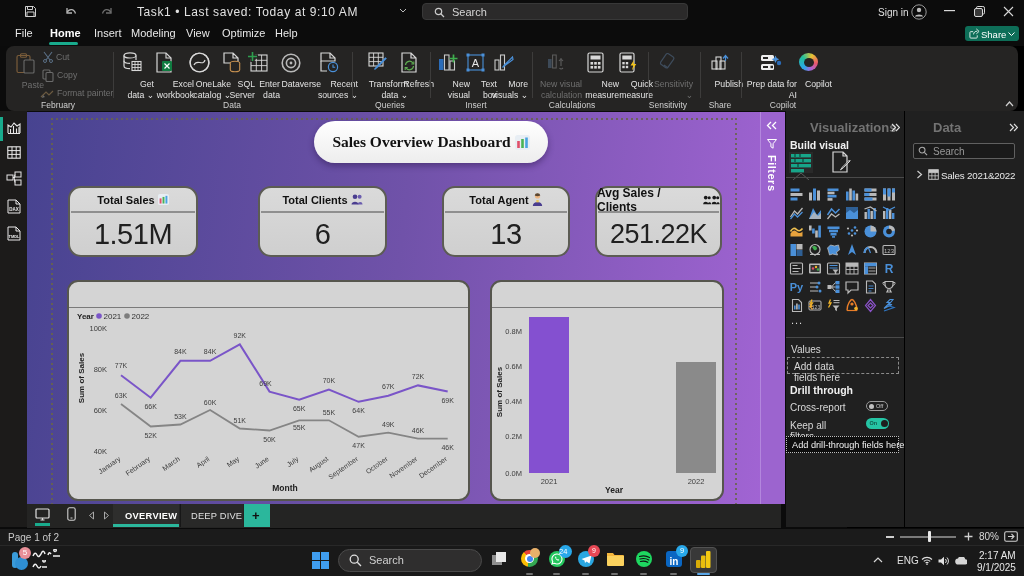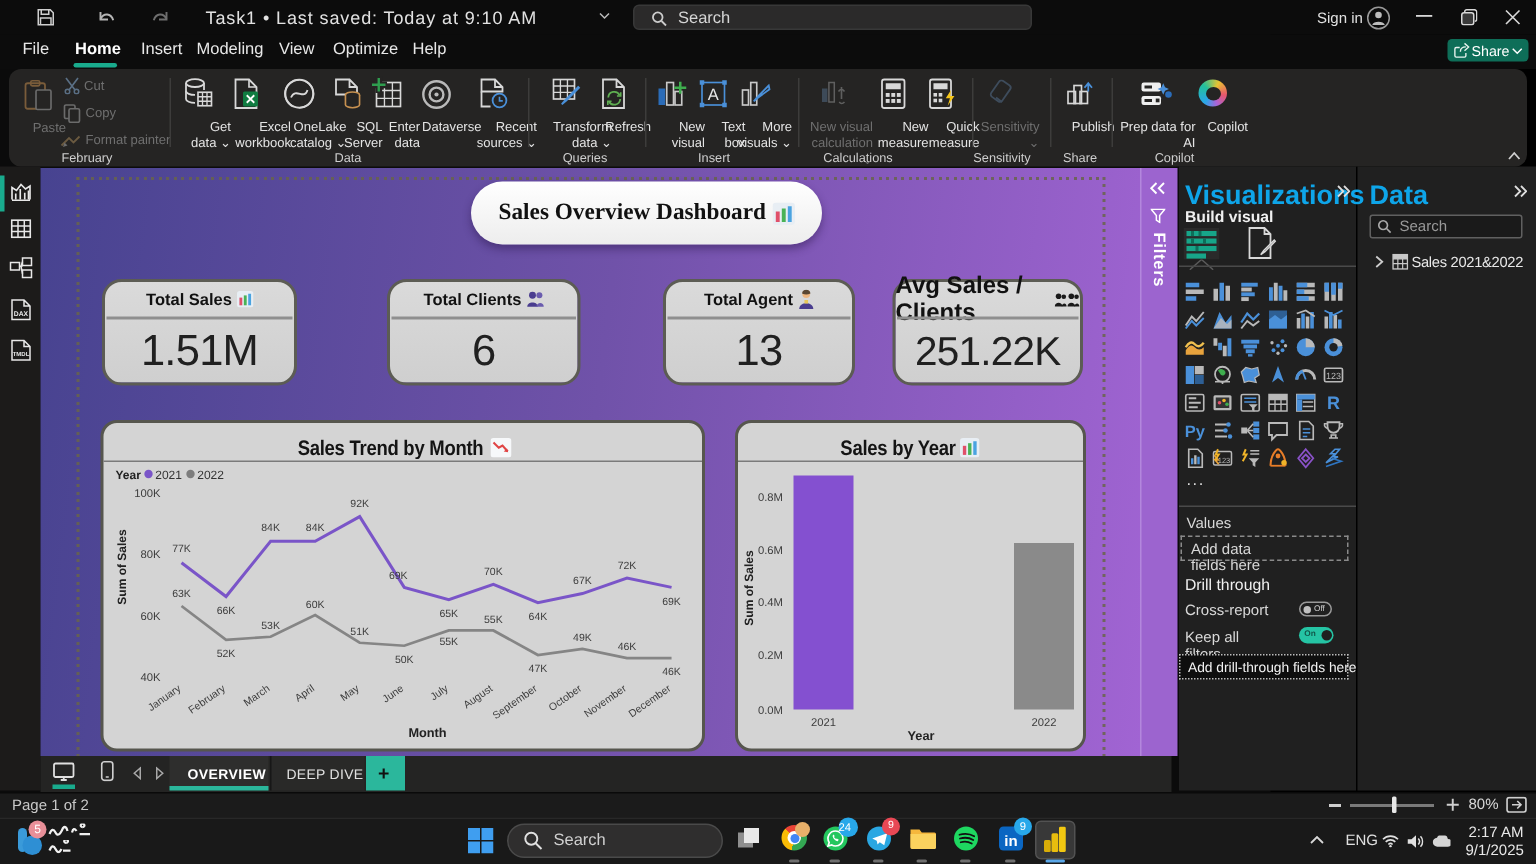--- a/index.html
+++ b/index.html
@@ -46,21 +46,21 @@
   .kpi .div { position:absolute; left:1px; right:1px; top:23px; height:1.5px; background:#8f8f8f; }
   .kpi .val { position:absolute; left:0; right:0; top:25px; height:43px; text-align:center; font-size:29px; color:#202020; line-height:43px; letter-spacing:-0.5px; }
 
   
   .chartcard { position:absolute; top:280px; height:221px; background:#d4d4d4; border:2.5px solid #56564e; border-radius:11px; }
   .chartcard .ttl { position:absolute; left:0; right:0; top:7px; height:18px; display:flex; align-items:center; justify-content:center; gap:3px; font-weight:bold; font-size:14px; color:#141414; }
   .chartcard .ttl span { transform:scaleX(0.88); transform-origin:center; letter-spacing:-0.2px; margin:0 -6px; }
   .chartcard .div { position:absolute; left:0px; right:0px; top:24.5px; height:1.8px; background:#7a7a7a; }
 
   
-  .ptitle { position:absolute; font-size:18px; font-weight:bold; color:#0ea5e9; }
+  .ptitle { position:absolute; font-size:13px; font-weight:bold; color:#737373;margin-left:20px; }
   .psmall { position:absolute; font-size:10px; color:#d8d8d8; }
 
   
   #tabbar { left:27px; top:504px; width:754px; height:23.5px; background:#242423; }
   
   #statusbar { left:0; top:527.5px; width:1024px; height:17.5px; background:#1b1b1b; border-top:1px solid #0a0a0a; }
   
   #taskbar { left:0; top:545px; width:1024px; height:31px; background:#191919; border-top:1px solid #282828; }
 </style>
 </head>
@@ -399,48 +399,40 @@
             <circle cx="5.5" cy="3" r="2.6" fill="#eeb680"></circle>
             <path d="M5.5 0.2 a2.8 2.8 0 0 1 2.8 2.4 a6 6 0 0 1 -5.6 0 a2.8 2.8 0 0 1 2.8 -2.4" fill="#5a4632"></path>
             <path d="M0.8 13 C0.8 7.8 10.2 7.8 10.2 13 z" fill="#4a3d8f"></path>
             <path d="M4.3 7 h2.4 v2.4 h-2.4 z" fill="#e8c75a"></path>
           </svg>
         </div>
         <div class="div"></div>
         <div class="val">13</div>
     </div>
     <div class="kpi" style="left:595px;width:127px">
-      <div class="hdr" style="font-size:16px;gap:1px">
+      <div class="hdr" style="font-size:12px;gap:1px">
           <span>Avg Sales / Clients</span>
           <svg width="17" height="10" viewBox="0 0 20 11">
             <g fill="#1a1a1a">
               <circle cx="3.2" cy="2.6" r="2.2"></circle>
               <path d="M0.2 10.5 C0.2 6.6 6.2 6.6 6.2 10.5 z"></path>
               <circle cx="7.3" cy="2.9" r="1.8"></circle>
               <path d="M5.6 10.5 C6 7.4 9.5 7.4 9.5 10.5 z"></path>
               <circle cx="13.2" cy="2.6" r="2.2"></circle>
               <path d="M10.2 10.5 C10.2 6.6 16.2 6.6 16.2 10.5 z"></path>
               <circle cx="17.3" cy="2.9" r="1.8"></circle>
               <path d="M15.6 10.5 C16 7.4 19.5 7.4 19.5 10.5 z"></path>
             </g>
           </svg>
         </div>
         <div class="div"></div>
         <div class="val" style="font-size:27px">251.22K</div>
     </div>
 
     <div class="chartcard" style="left:67px;width:403px">
-      <div class="ttl">
-          <span>Sales Trend by Month</span>
-          <svg width="14" height="13" viewBox="0 0 14 13">
-            <rect width="14" height="13" rx="2" fill="#f6f8fa"></rect>
-            <path d="M2 3 L5.5 6.5 L8 5 L11.5 9" fill="none" stroke="#e04545" stroke-width="1.4"></path>
-            <path d="M11.8 9.5 l-3 -0.5 l2.2 -2 z" fill="#e04545"></path>
-          </svg>
-        </div>
         <div class="div"></div>
     </div>
     <svg class="abs" style="left:71px;top:282px" width="397" height="216" viewBox="0 0 397 216">
 
       <text x="6" y="37" font-size="8" font-weight="bold" fill="#222">Year</text>
       <circle cx="28" cy="34" r="2.8" fill="#7a55c8"></circle>
         <text x="32.5" y="37" font-size="8" fill="#333">2021</text>
       <circle cx="56" cy="34" r="2.8" fill="#7d7d7d"></circle>
         <text x="60.5" y="37" font-size="8" fill="#333">2022</text>
 
@@ -497,29 +489,20 @@
         <text x="257.9" y="178" text-anchor="end" transform="rotate(-35 257.9 178)">August</text>
         <text x="287.6" y="178" text-anchor="end" transform="rotate(-35 287.6 178)">September</text>
         <text x="317.3" y="178" text-anchor="end" transform="rotate(-35 317.3 178)">October</text>
         <text x="347" y="178" text-anchor="end" transform="rotate(-35 347 178)">November</text>
         <text x="376.7" y="178" text-anchor="end" transform="rotate(-35 376.7 178)">December</text>
       </g>
       <text x="214" y="209" font-size="8.5" font-weight="bold" fill="#222" text-anchor="middle">Month</text>
     </svg>
 
     <div class="chartcard" style="left:490px;width:234px">
-      <div class="ttl">
-          <span>Sales by Year</span>
-          <svg width="13" height="13" viewBox="0 0 15 15">
-            <rect width="15" height="15" rx="2.5" fill="#e8eef4"></rect>
-            <rect x="2.2" y="6" width="2.6" height="7" fill="#e0506a"></rect>
-            <rect x="6.2" y="4" width="2.6" height="9" fill="#49b356"></rect>
-            <rect x="10.2" y="2.5" width="2.6" height="10.5" fill="#4aa3e0"></rect>
-          </svg>
-        </div>
         <div class="div"></div>
     </div>
     <svg class="abs" style="left:492px;top:308px" width="231" height="191" viewBox="0 0 231 191">
       <g font-size="7.5" fill="#3d3d3d" text-anchor="end">
         <text x="30" y="26">0.8M</text>
           <text x="30" y="61">0.6M</text>
           <text x="30" y="96">0.4M</text>
           <text x="30" y="131">0.2M</text>
           <text x="30" y="168">0.0M</text>
       </g>
@@ -803,21 +786,21 @@
             <path d="M-5 5.5 L5 2 L-1 0" fill="none" stroke="#2e74c0" stroke-width="1.2"></path>
           </g>
       </g>
     </svg>
     <div class="tx" style="left:791px;top:314px;font-size:11px;color:#ddd;letter-spacing:1px">...</div>
     <div class="abs" style="left:786px;top:337px;width:118px;height:1px;background:#4a4a4a"></div>
 
     <div class="psmall" style="left:791px;top:344px">Values</div>
     <div class="abs" style="left:787px;top:357px;width:112px;height:17px;border:1px dashed #8a8a8a"></div>
     <div class="psmall" style="left:794px;top:361px">Add data fields here</div>
-    <div class="tx" style="left:790px;top:384px;font-size:10.5px;font-weight:normal;color:#f0f0f0">Drill through</div>
+    <div class="tx" style="left:790px;top:384px;font-size:10.5px;font-weight:bold;color:#f0f0f0">Drill through</div>
     <div class="psmall" style="left:790px;top:402px">Cross-report</div>
 
     <div class="abs" style="left:866px;top:401px;width:22px;height:10px;border:1px solid #9a9a9a;border-radius:5.5px">
         <div style="position:absolute;left:1.5px;top:1.5px;width:5px;height:5px;border-radius:50%;background:#c0c0c0"></div>
         <span style="position:absolute;left:9px;top:1px;font-size:5.5px;color:#cdcdcd">Off</span>
       </div>
     <div class="psmall" style="left:790px;top:420px">Keep all filters</div>
 
     <div class="abs" style="left:866px;top:418px;width:23px;height:11px;background:#25c4a4;border-radius:5.5px">
         <span style="position:absolute;left:3.5px;top:2px;font-size:5.5px;color:#11574a;font-weight:bold">On</span>

